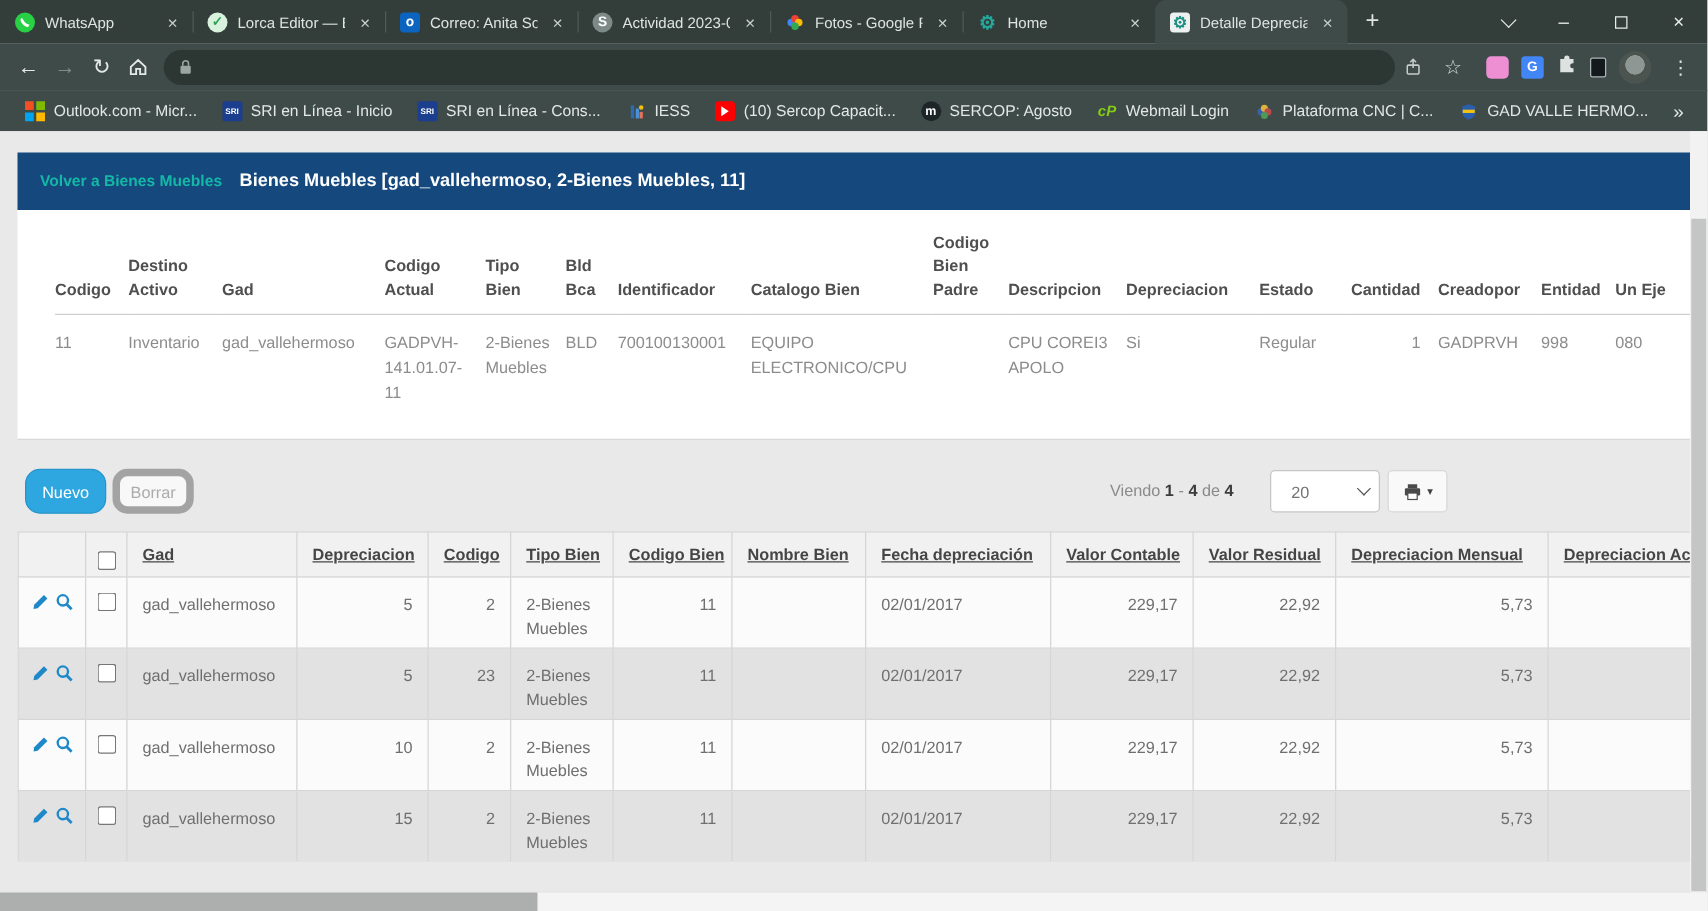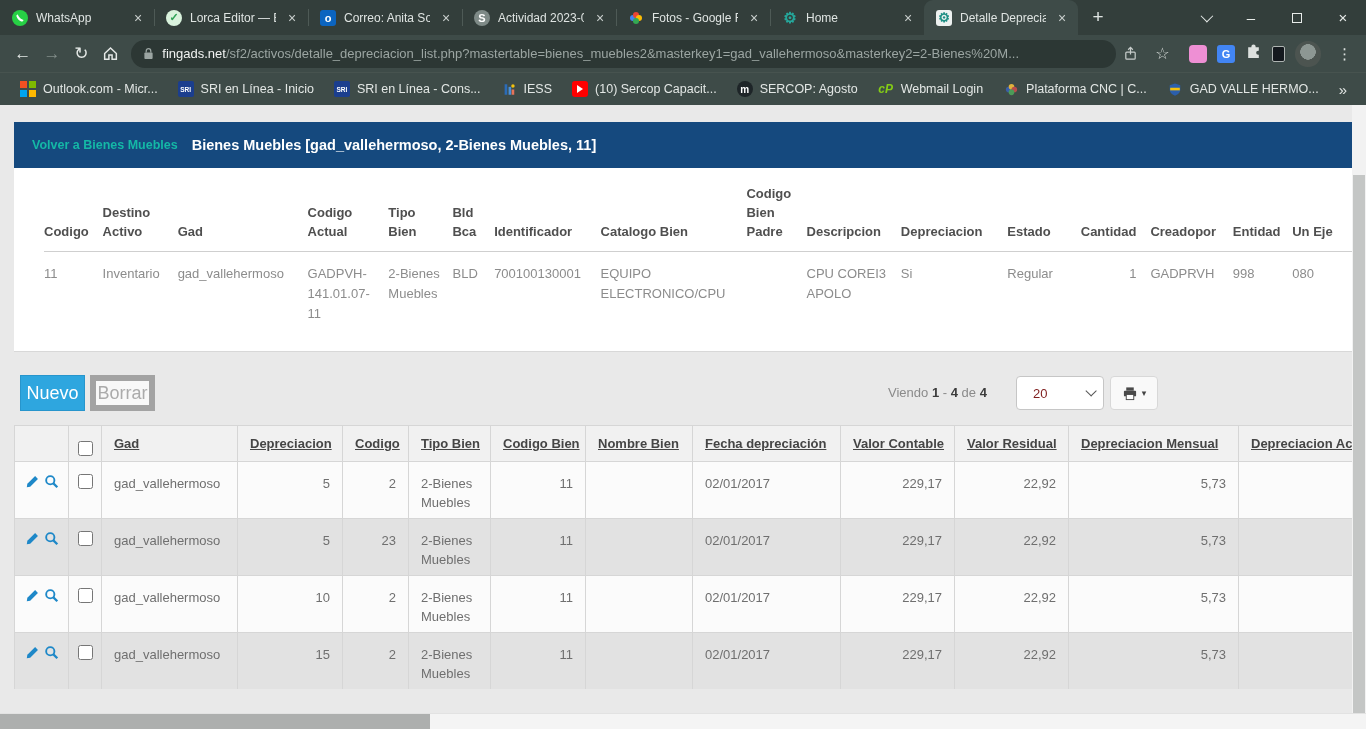--- a/index.html
+++ b/index.html
@@ -63,26 +63,26 @@
   .crumbbar { position:absolute; left:14px; top:17px; width:1338px; height:46px; background:#15497E; display:flex; align-items:center; padding:0 18px; gap:14px; }
   .backlink { color:#14b8a6; font-size:12.5px; font-weight:bold; }
   .crumbtitle { color:#FFFFFF; font-size:14.5px; font-weight:bold; }
 
   .masterpanel { position:absolute; left:14px; top:63px; width:1338px; height:184px; background:#FFF; overflow:hidden; border-bottom:1px solid #D8D8D8; }
   table.mt { border-collapse:collapse; table-layout:fixed; margin-left:30px; margin-top:10px; }
   table.mt th { font-size:13px; color:#4F4F4F; text-align:left; vertical-align:bottom; padding:6px 10px 10px 0; border-bottom:1px solid #CFCFCF; line-height:19px; }
   table.mt td { font-size:13px; color:#8C8C8C; text-align:left; vertical-align:top; padding:12px 10px 0 0; line-height:20px; }
   table.mt .rt { text-align:right; padding-right:14px; }
 
-  .btn { position:absolute; height:36px; border-radius:0; font-size:18px; display:flex; align-items:center; justify-content:center; }
+  .btn { position:absolute; height:36px; border-radius:12px; font-size:13px; display:flex; align-items:center; justify-content:center; }
   .btn-new { left:20px; top:270px; width:65px; background:#2EA6DF; border:1px solid #2795CC; color:#fff; }
   .btn-del { left:90px; top:270px; width:65px; background:#F8F8F8; border:6px solid #a3a3a3; color:#ABABAB; }
   .viewing { position:absolute; top:280px; left:888px; font-size:13px; color:#8A8A8A; }
   .viewing b { color:#3C3C3C; }
-  .pagesize { position:absolute; left:1016px; top:271px; width:88px; height:34px; background:#fff; border:1px solid #C6C6C6; border-radius:4px; color:#7f1d1d; font-size:13px; display:flex; align-items:center; padding-left:16px; }
+  .pagesize { position:absolute; left:1016px; top:271px; width:88px; height:34px; background:#fff; border:1px solid #C6C6C6; border-radius:4px; color:#737373; font-size:13px; display:flex; align-items:center; padding-left:16px; }
   .pagesize .pschev { position:absolute; right:10px; width:8px; height:8px; border-right:1.7px solid #555; border-bottom:1.7px solid #555; transform:rotate(45deg) translateY(-3px); }
   .printbtn { position:absolute; left:1110px; top:271px; width:48px; height:34px; background:#F9F9F9; border:1px solid #D8D8D8; border-radius:4px; display:flex; align-items:center; justify-content:center; gap:4px; color:#444; font-size:9px; }
 
   .detailwrap { position:absolute; left:14px; top:320px; width:1338px; height:264px; overflow:hidden; }
   table.dt { border-collapse:collapse; table-layout:fixed; width:1384px; }
   table.dt th, table.dt td { border:1px solid #D6D6D6; font-size:13px; }
   table.dt thead th { background:#F1F1F1; height:36px; text-align:left; padding:0 12px; white-space:nowrap; }
   table.dt thead .hl { color:#454545; font-weight:bold; text-decoration:underline; }
   table.dt td { height:57px; vertical-align:top; padding:12px 12px 0 12px; color:#6F6F6F; line-height:19px; }
   table.dt tbody tr:nth-child(odd) { background:#FBFBFB; }
@@ -168,21 +168,20 @@
         <path d="M2.5 8 8 2.8 13.5 8v5.5h-4v-4h-3v4h-4z" fill="none" stroke="#E4E8E6" stroke-width="1.4"></path>
       </svg>
     </span>
   <div class="omnibox">
     <span class="obicon">
         <svg width="11" height="13" viewBox="0 0 12 14">
           <rect x="1.5" y="6" width="9" height="7" rx="1" fill="#9BA5A2"></rect>
           <path d="M3.5 6V4.2a2.5 2.5 0 0 1 5 0V6" fill="none" stroke="#9BA5A2" stroke-width="1.4"></path>
         </svg>
       </span>
-    <span class="url"><span class="host">fingads.net</span><span class="path">/sf2/activos/detalle_depreciacion_list.php?mastertable=bienes_muebles2&amp;masterkey1=gad_vallehermoso&amp;masterkey2=2-Bienes%20M...</span></span>
   </div>
   <span class="navbtn">
       <svg width="15" height="15" viewBox="0 0 16 16">
         <rect x="3" y="6.5" width="10" height="7.5" rx="1" fill="none" stroke="#C7CDCB" stroke-width="1.3"></rect>
         <path d="M8 9V1.8M5.5 4 8 1.5 10.5 4" fill="none" stroke="#C7CDCB" stroke-width="1.3"></path>
       </svg>
     </span>
   <span class="navbtn star">☆</span>
   <div class="extrow">
     <span class="ext-pink"></span>

